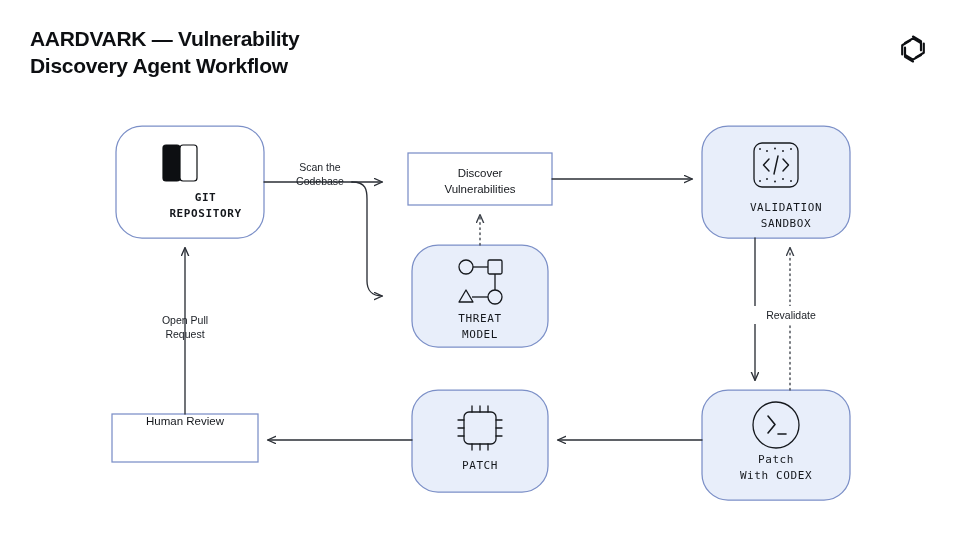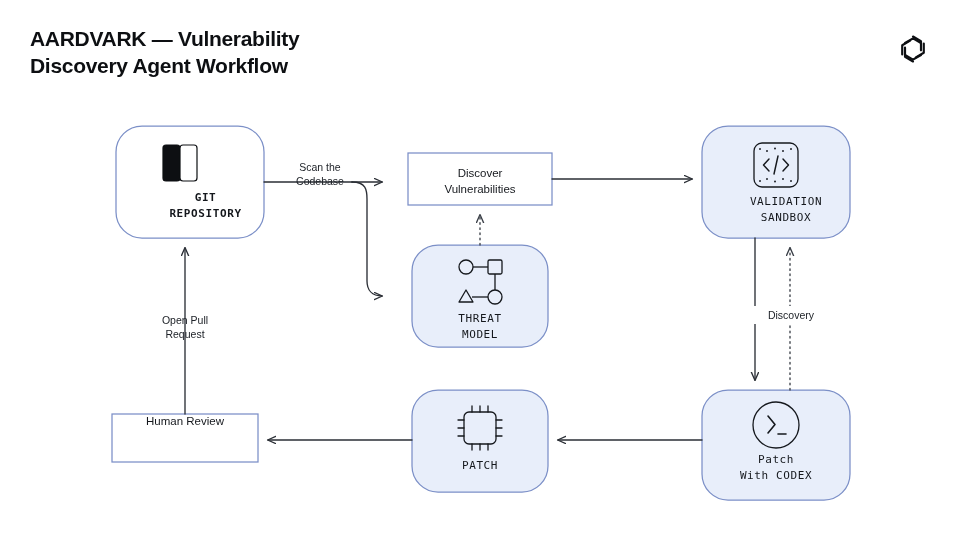--- a/index.html
+++ b/index.html
@@ -205,31 +205,31 @@
 
   <div class="node-label mono" style="left:116px; top:190px; width:179px;font-weight:bold;">GIT
 REPOSITORY</div>
 
   <div class="node-label mono" style="left:412px; top:311px; width:136px;">THREAT
 MODEL</div>
 
   <div class="node-label sans" style="left:408px; top:165px; width:144px;">Discover
 Vulnerabilities</div>
 
-  <div class="node-label mono" style="left:702px; top:194px; width:168px;">VALIDATION
+  <div class="node-label mono" style="left:702px; top:200px; width:168px;">VALIDATION
 SANDBOX</div>
 
   <div class="node-label mono" style="left:702px; top:452px; width:148px;">Patch
 With CODEX</div>
 
   <div class="node-label mono" style="left:412px; top:458px; width:136px;">PATCH</div>
 
   <div class="node-label sans" style="left:112px; top:413px; width:146px;">Human Review</div>
 
   <div class="edge-label" style="left:137px; top:313px; width:96px;">Open Pull
 Request</div>
 
   <div class="edge-label" style="left:272px; top:160px; width:96px;">Scan the
 Codebase</div>
 
-  <div class="edge-label" style="left:746px; top:306px; width:90px; background:#ffffff; padding:2px 0;">Discovery</div>
+  <div class="edge-label" style="left:746px; top:306px; width:90px; background:#ffffff; padding:2px 0;">Revalidate</div>
 
 </div>
 
 </body></html>

